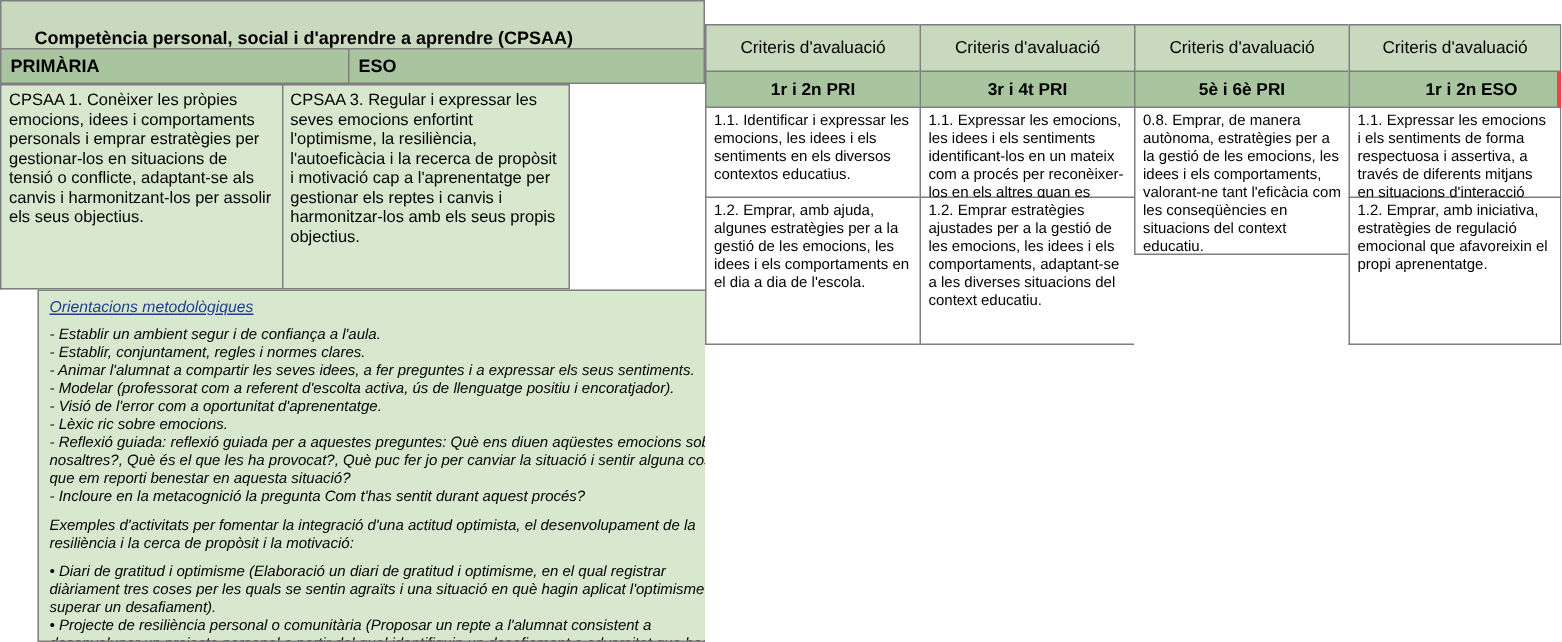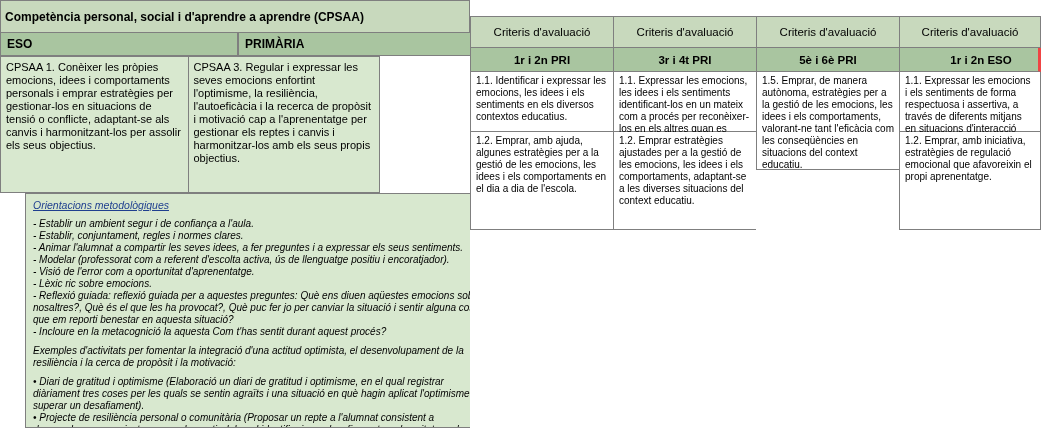--- a/index.html
+++ b/index.html
@@ -29,22 +29,22 @@
     box-sizing: border-box;
   }
   .title-bar {
     box-sizing: border-box;
     width: 470px;
     height: 32px;
     background: #c8d9bd;
     border: 1px solid #7f7f7f;
     border-bottom: none;
     display: flex;
-    align-items: center;
-    padding-left: 4px;
+    align-items: flex-end;
+    padding-left: 22px;
     font-size: 12px;
     font-weight: bold;
     color: #000;
   }
   .stage-row {
     display: flex;
     width: 470px;
     box-sizing: border-box;
   }
   .stage-cell {
@@ -178,43 +178,43 @@
 
 <div class="page">
 
   <div class="left">
 
     <div class="title-bar">
       <span>Competència personal, social i d'aprendre a aprendre (CPSAA)</span>
     </div>
 
     <div class="stage-row">
+      <div class="stage-cell primaria">
+        <span>PRIMÀRIA</span>
+      </div>
       <div class="stage-cell eso">
         <span>ESO</span>
-      </div>
-      <div class="stage-cell primaria">
-        <span>PRIMÀRIA</span>
       </div>
     </div>
 
     <div class="desc-row">
       <div class="desc-cell c1">CPSAA 1. Conèixer les pròpies emocions, idees i comportaments personals i emprar estratègies per gestionar-los en situacions de tensió o conflicte, adaptant-se als canvis i harmonitzant-los per assolir els seus objectius.</div>
       <div class="desc-cell c2">CPSAA 3. Regular i expressar les seves emocions enfortint l'optimisme, la resiliència, l'autoeficàcia i la recerca de propòsit i motivació cap a l'aprenentatge per gestionar els reptes i canvis i harmonitzar-los amb els seus propis objectius.</div>
     </div>
 
     <div class="orient">
       <span class="orient-title">Orientacions metodològiques</span>
       <p>- Establir un ambient segur i de confiança a l'aula.</p>
       <p>- Establir, conjuntament, regles i normes clares.</p>
       <p>- Animar l'alumnat a compartir les seves idees, a fer preguntes i a expressar els seus sentiments.</p>
       <p>- Modelar (professorat com a referent d'escolta activa, ús de llenguatge positiu i encoratjador).</p>
       <p>- Visió de l'error com a oportunitat d'aprenentatge.</p>
       <p>- Lèxic ric sobre emocions.</p>
       <p>- Reflexió guiada: reflexió guiada per a aquestes preguntes: Què ens diuen aqüestes emocions sobre nosaltres?, Què és el que les ha provocat?, Què puc fer jo per canviar la situació i sentir alguna cosa que em reporti benestar en aquesta situació?</p>
-      <p>- Incloure en la metacognició la aquesta Com t'has sentit durant aquest procés?</p>
+      <p>- Incloure en la metacognició la pregunta Com t'has sentit durant aquest procés?</p>
       <div class="gap"></div>
       <p>Exemples d'activitats per fomentar la integració d'una actitud optimista, el desenvolupament de la resiliència i la cerca de propòsit i la motivació:</p>
       <div class="gap"></div>
       <p>• Diari de gratitud i optimisme (Elaboració un diari de gratitud i optimisme, en el qual registrar diàriament tres coses per les quals se sentin agraïts i una situació en què hagin aplicat l'optimisme per superar un desafiament).</p>
       <p>• Projecte de resiliència personal o comunitària (Proposar un repte a l'alumnat consistent a desenvolupar un projecte personal a partir del qual identifiquin un desafiament o adversitat que hagin afrontat i descriguin les estratègies i accions que van prendre per superar-lo. Pot ser en l'àmbit personal o familiar).</p>
 
     </div>
   </div>
 
   <div class="right">
@@ -231,21 +231,21 @@
       <div class="col-head">Criteris d'avaluació</div>
       <div class="col-sub">3r i 4t PRI</div>
       <div class="crit a">1.1. Expressar les emocions, les idees i els sentiments identificant-los en un mateix com a procés per reconèixer-los en els altres quan es troba en els diversos contextos educatius.</div>
       <div class="crit b crit-b-h2">1.2. Emprar estratègies ajustades per a la gestió de les emocions, les idees i els comportaments, adaptant-se a les diverses situacions del context educatiu.</div>
       <div class="col-fill"></div>
     </div>
 
     <div class="col">
       <div class="col-head">Criteris d'avaluació</div>
       <div class="col-sub">5è i 6è PRI</div>
-      <div class="crit b crit-b-h2">1.5. Emprar, de manera autònoma, estratègies per a la gestió de les emocions, les idees i els comportaments, valorant-ne tant l'eficàcia com les conseqüències en situacions del context educatiu.</div>
+      <div class="crit b crit-b-h2">0.8. Emprar, de manera autònoma, estratègies per a la gestió de les emocions, les idees i els comportaments, valorant-ne tant l'eficàcia com les conseqüències en situacions del context educatiu.</div>
       <div class="col-fill"></div>
     </div>
 
     <div class="col">
       <div class="col-head">Criteris d'avaluació</div>
       <div class="col-sub">1r i 2n ESO</div>
       <div class="crit a">1.1. Expressar les emocions i els sentiments de forma respectuosa i assertiva, a través de diferents mitjans en situacions d'interacció social.</div>
       <div class="crit b crit-b-h2">1.2. Emprar, amb iniciativa, estratègies de regulació emocional que afavoreixin el propi aprenentatge.</div>
       <div class="col-fill"></div>
     </div>

